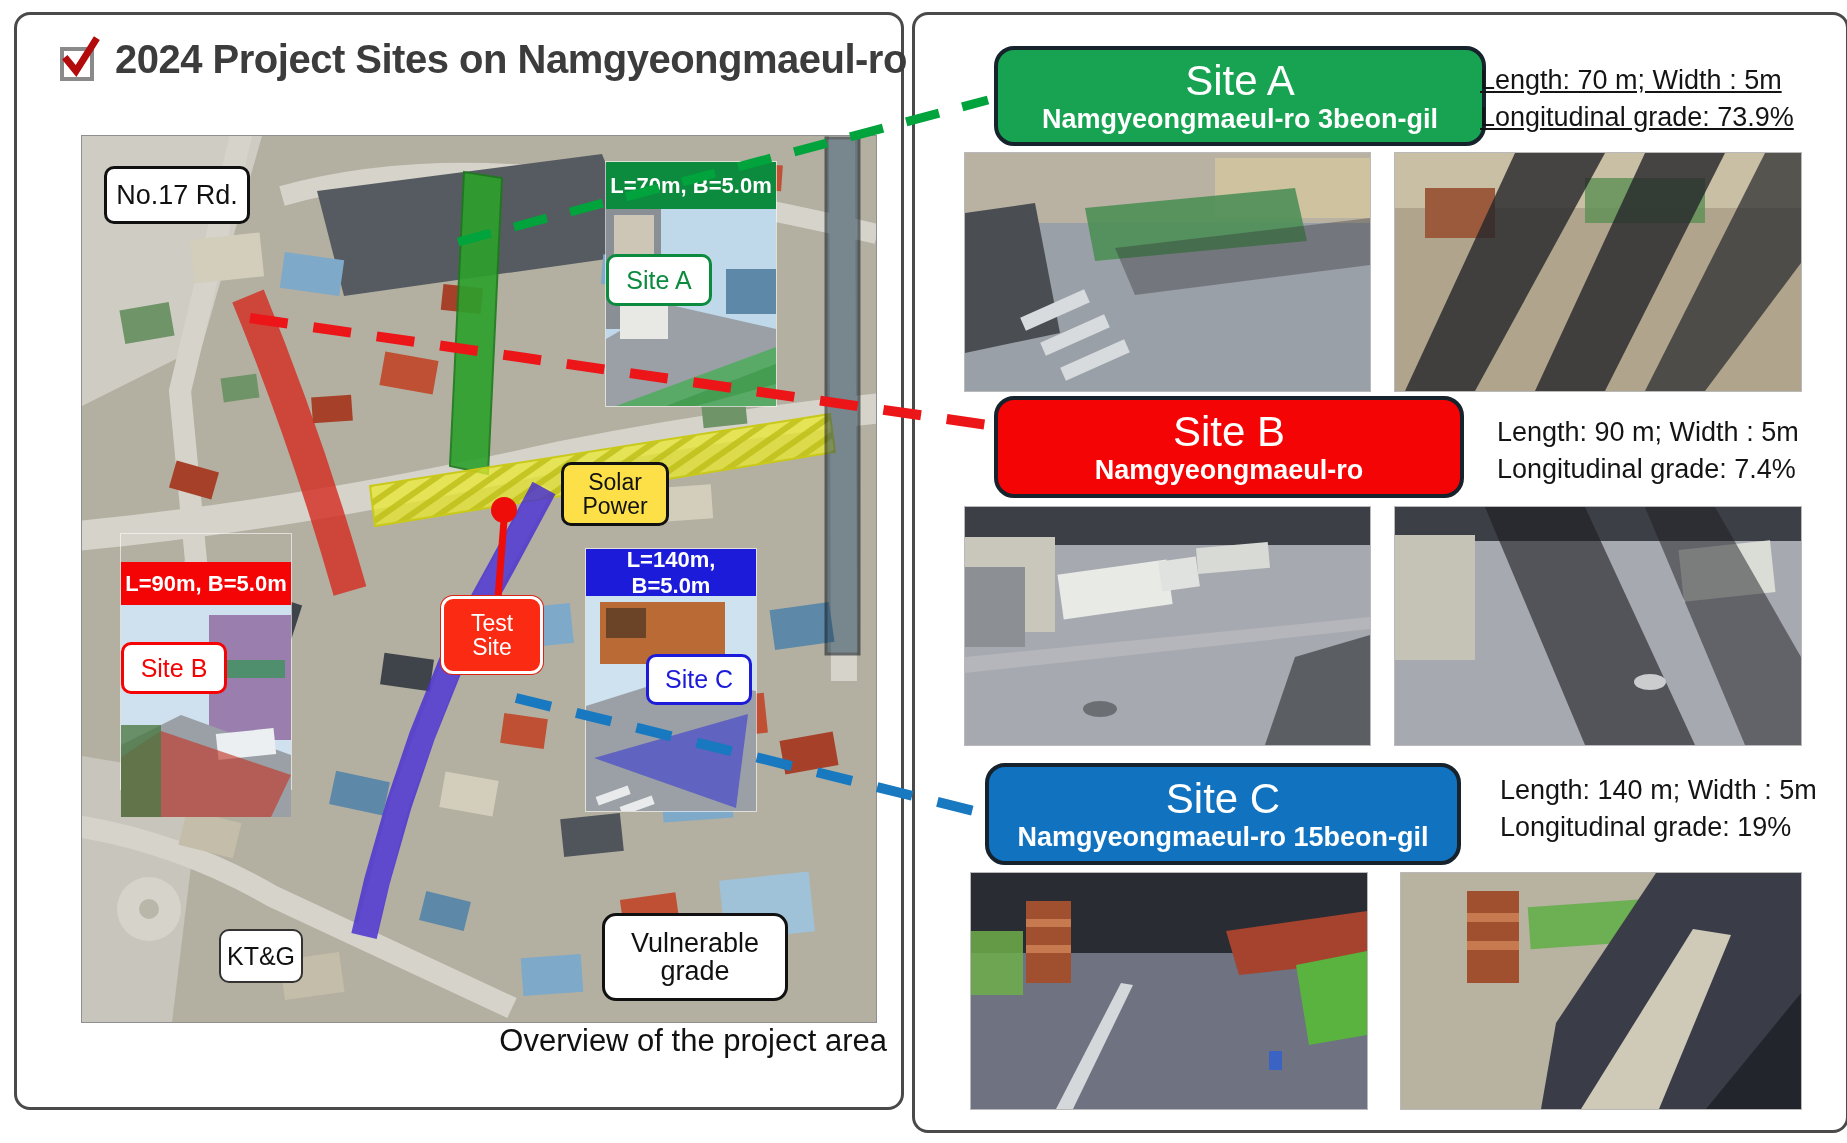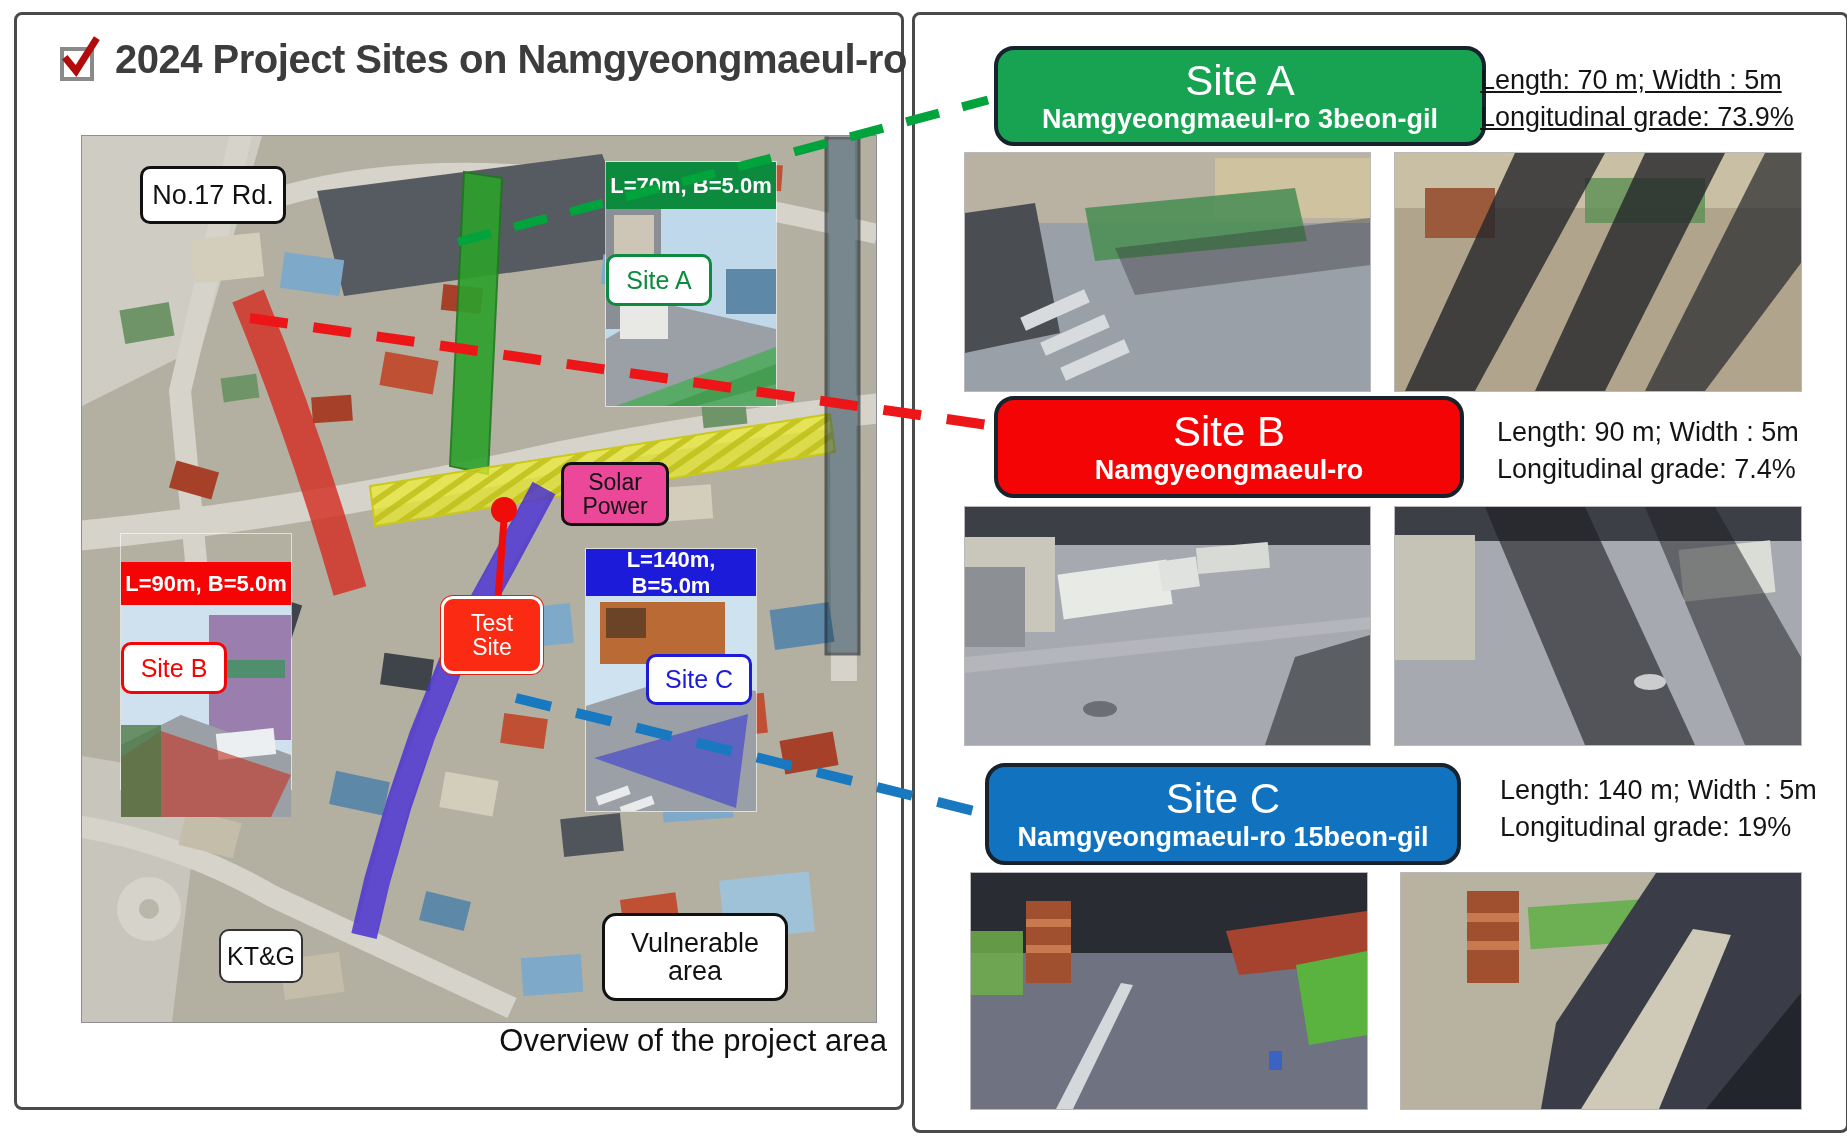--- a/index.html
+++ b/index.html
@@ -1,36 +1,36 @@
 <!DOCTYPE html>
 <html><head>
 <meta charset="utf-8">
 <style>
   html,body{margin:0;padding:0;background:#ffffff;}
   .page{position:relative;width:1847px;height:1143px;background:#fff;overflow:hidden;
         font-family:"Liberation Sans",sans-serif;}
-  .panel{position:absolute;border:3px solid #4a4a4a;border-radius:8px;background:#fff;}
+  .panel{position:absolute;border:3px solid #4a4a4a;border-radius:16px;background:#fff;}
   .left-panel{left:14px;top:12px;width:884px;height:1092px;}
   .right-panel{left:912px;top:12px;width:931px;height:1115px;}
 
   
   .title-row{position:absolute;left:40px;top:18px;display:flex;align-items:center;gap:14px;}
   .checkbox{width:44px;height:52px;flex:0 0 auto;}
   h1.title{margin:0;font-size:40px;font-weight:700;color:#3c3c3c;letter-spacing:-0.5px;white-space:nowrap;}
 
   
   .map{position:absolute;left:64px;top:120px;width:794px;height:886px;border:1px solid #8f8f8f;
        background:#b3b0a2;overflow:hidden;}
   .map-art{position:absolute;left:0;top:0;}
 
   .map-label{position:absolute;background:#fff;border:3px solid #111;border-radius:10px;
              color:#111;text-align:center;display:flex;flex-direction:column;justify-content:center;
              line-height:1.05;}
-  .no17{left:22px;top:30px;width:140px;height:52px;font-size:27px;margin-left:36px;}
-  .solar{left:479px;top:326px;width:102px;height:58px;font-size:23px;background:#ec4899;}
+  .no17{left:22px;top:30px;width:140px;height:52px;font-size:27px;}
+  .solar{left:479px;top:326px;width:102px;height:58px;font-size:23px;background:#fde047;}
   .test{left:359px;top:460px;width:96px;height:72px;font-size:23px;background:#fb2a12;color:#fff;
         border:3px solid #fff;border-radius:12px;box-shadow:0 0 0 1px #d21;}
   .ktg{left:137px;top:793px;width:80px;height:50px;font-size:25px;font-weight:400;border-width:2px;border-color:#333;}
   .vulnerable{left:520px;top:777px;width:180px;height:82px;font-size:27px;border-radius:14px;}
 
   .inset{position:absolute;width:170px;box-shadow:0 0 0 1px rgba(255,255,255,.6);}
   .inset-a{left:524px;top:26px;height:244px;}
   .inset-b{left:39px;top:398px;height:255px;}
   .inset-c{left:504px;top:413px;height:262px;}
   .inset-hdr{width:100%;color:#fff;font-weight:700;font-size:22px;text-align:center;
@@ -212,21 +212,21 @@
         </svg>
         <div class="chip chip-c">Site C</div>
       </div>
 
       <div class="map-label ktg">
         <span>KT&amp;G</span>
       </div>
 
       <div class="map-label vulnerable">
         <span>Vulnerable</span>
-        <span>area</span>
+        <span>grade</span>
       </div>
     </div>
 
     <div class="overview">Overview of the project area</div>
   </div>
 
   <div class="panel right-panel"></div>
 
   <div class="site-hdr site-hdr-a">
     <div class="site-name">Site A</div>

